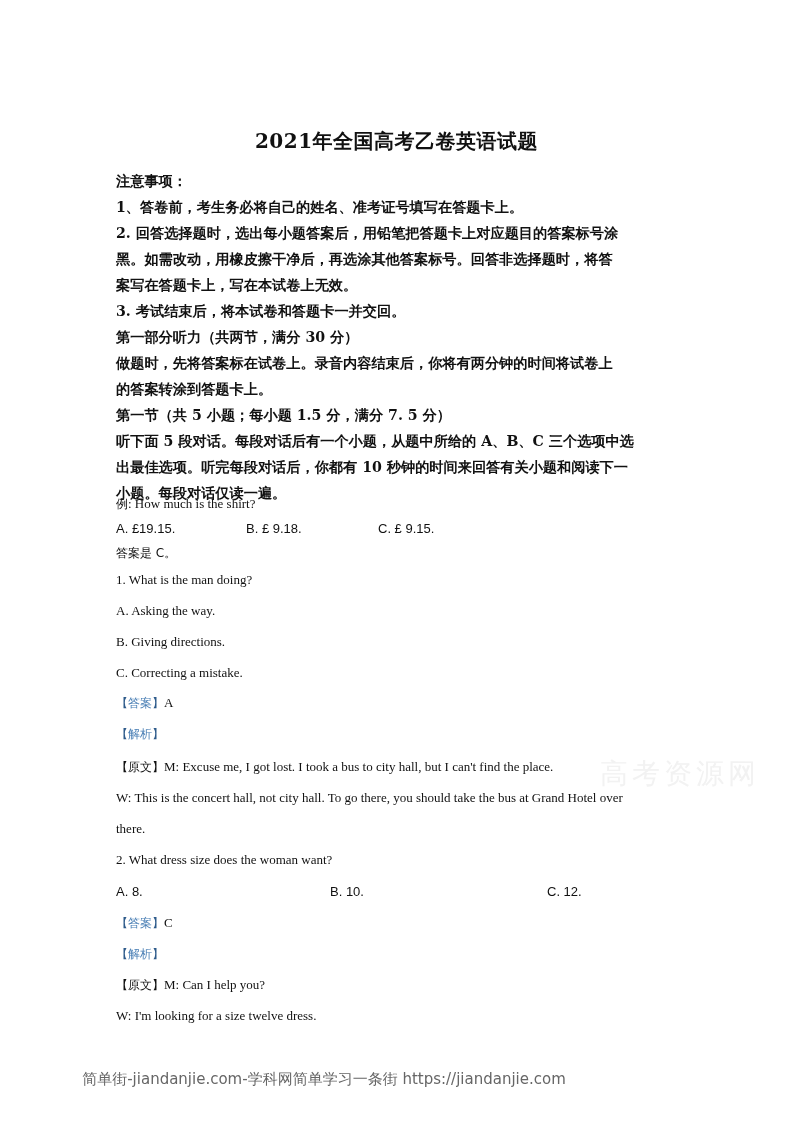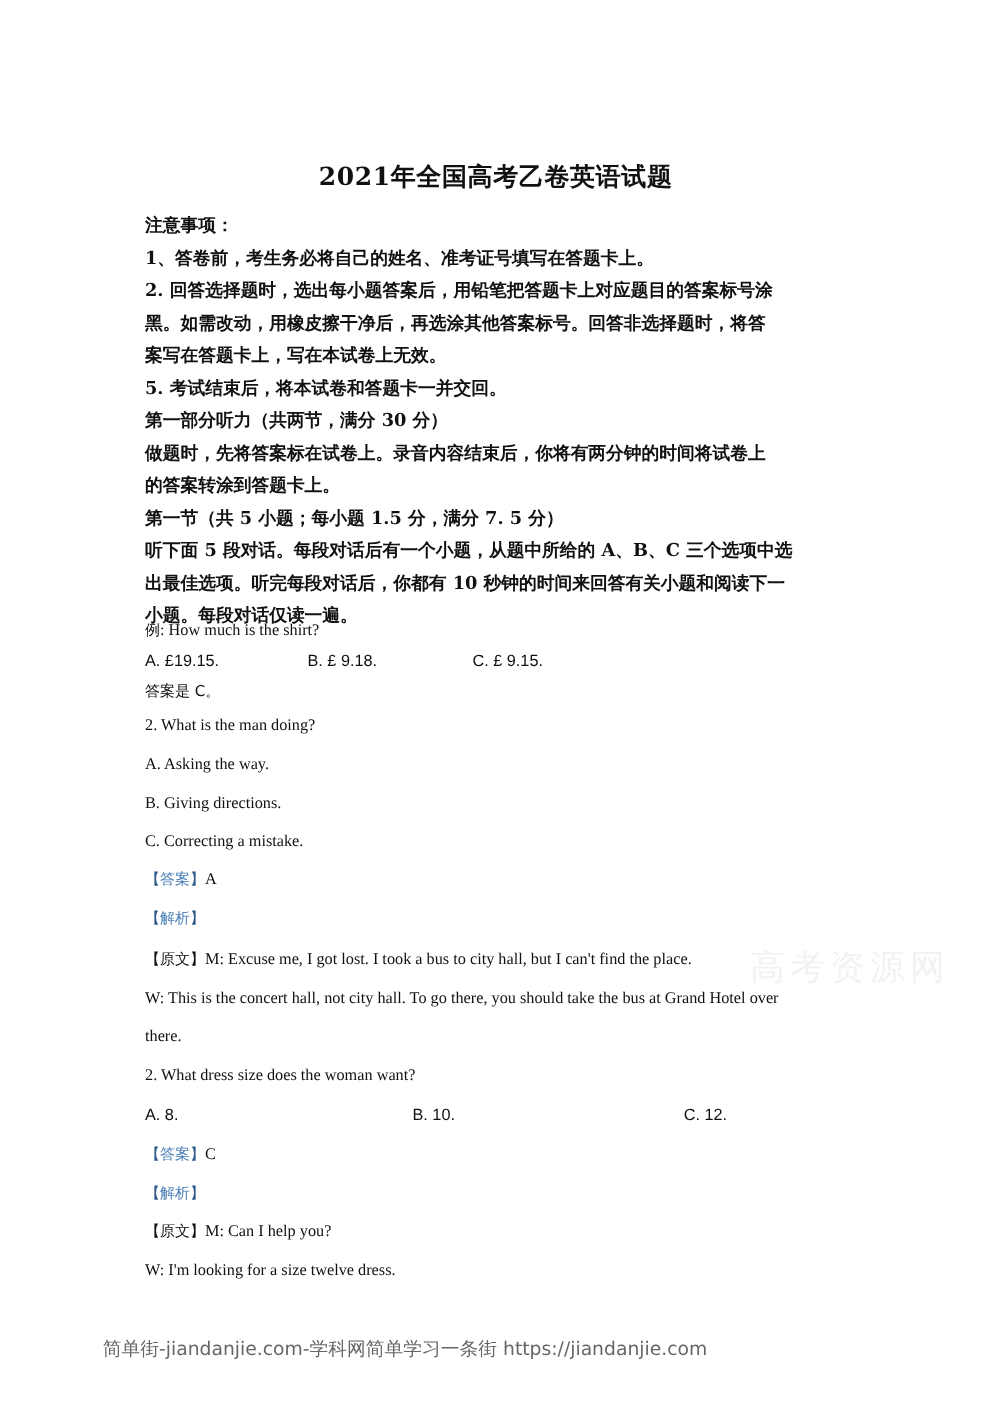--- a/index.html
+++ b/index.html
@@ -36,40 +36,40 @@
 
 <div class="page">
 
   <div class="title">2021年全国高考乙卷英语试题</div>
 
   <div class="bold-line" style="top:168px">注意事项：</div>
   <div class="bold-line" style="top:194px">1、答卷前，考生务必将自己的姓名、准考证号填写在答题卡上。</div>
   <div class="bold-line" style="top:220px">2. 回答选择题时，选出每小题答案后，用铅笔把答题卡上对应题目的答案标号涂</div>
   <div class="bold-line" style="top:272px">案写在答题卡上，写在本试卷上无效。</div>
   <div class="bold-line" style="top:246px">黑。如需改动，用橡皮擦干净后，再选涂其他答案标号。回答非选择题时，将答</div>
-  <div class="bold-line" style="top:298px">5. 考试结束后，将本试卷和答题卡一并交回。</div>
+  <div class="bold-line" style="top:298px">3. 考试结束后，将本试卷和答题卡一并交回。</div>
 
   <div class="bold-line" style="top:324px">第一部分听力（共两节，满分 30 分）</div>
   <div class="bold-line" style="top:376px">的答案转涂到答题卡上。</div>
   <div class="bold-line" style="top:350px">做题时，先将答案标在试卷上。录音内容结束后，你将有两分钟的时间将试卷上</div>
 
   <div class="bold-line" style="top:402px">第一节（共 5 小题；每小题 1.5 分，满分 7. 5 分）</div>
   <div class="bold-line" style="top:428px">听下面 5 段对话。每段对话后有一个小题，从题中所给的 A、B、C 三个选项中选</div>
   <div class="bold-line" style="top:454px">出最佳选项。听完每段对话后，你都有 10 秒钟的时间来回答有关小题和阅读下一</div>
   <div class="bold-line" style="top:480px">小题。每段对话仅读一遍。</div>
 
   <div class="text" style="top:496px">
     <span class="cjk">例</span><span>: How much is the shirt?</span>
   </div>
   <div class="opt" style="left:116px; top:521px">A.  £19.15.</div>
   <div class="opt" style="left:246px; top:521px">B.  £  9.18.</div>
   <div class="opt" style="left:378px; top:521px">C.  £  9.15.</div>
   <div class="text cjk" style="top:545px">答案是 C。</div>
 
-  <div class="text" style="top:572px">2. What is the man doing?</div>
+  <div class="text" style="top:572px">1. What is the man doing?</div>
   <div class="text" style="top:603px">A. Asking the way.</div>
   <div class="text" style="top:634px">B. Giving directions.</div>
   <div class="text" style="top:665px">C. Correcting a mistake.</div>
   <div class="text" style="top:695px">
     <span class="tag"><span class="br">【</span><span>答案</span><span class="br">】</span></span><span>A</span>
   </div>
   <div class="text" style="top:726px">
     <span class="tag"><span class="br">【</span><span>解析</span><span class="br">】</span></span>
   </div>
   <div class="text" style="top:759px">

